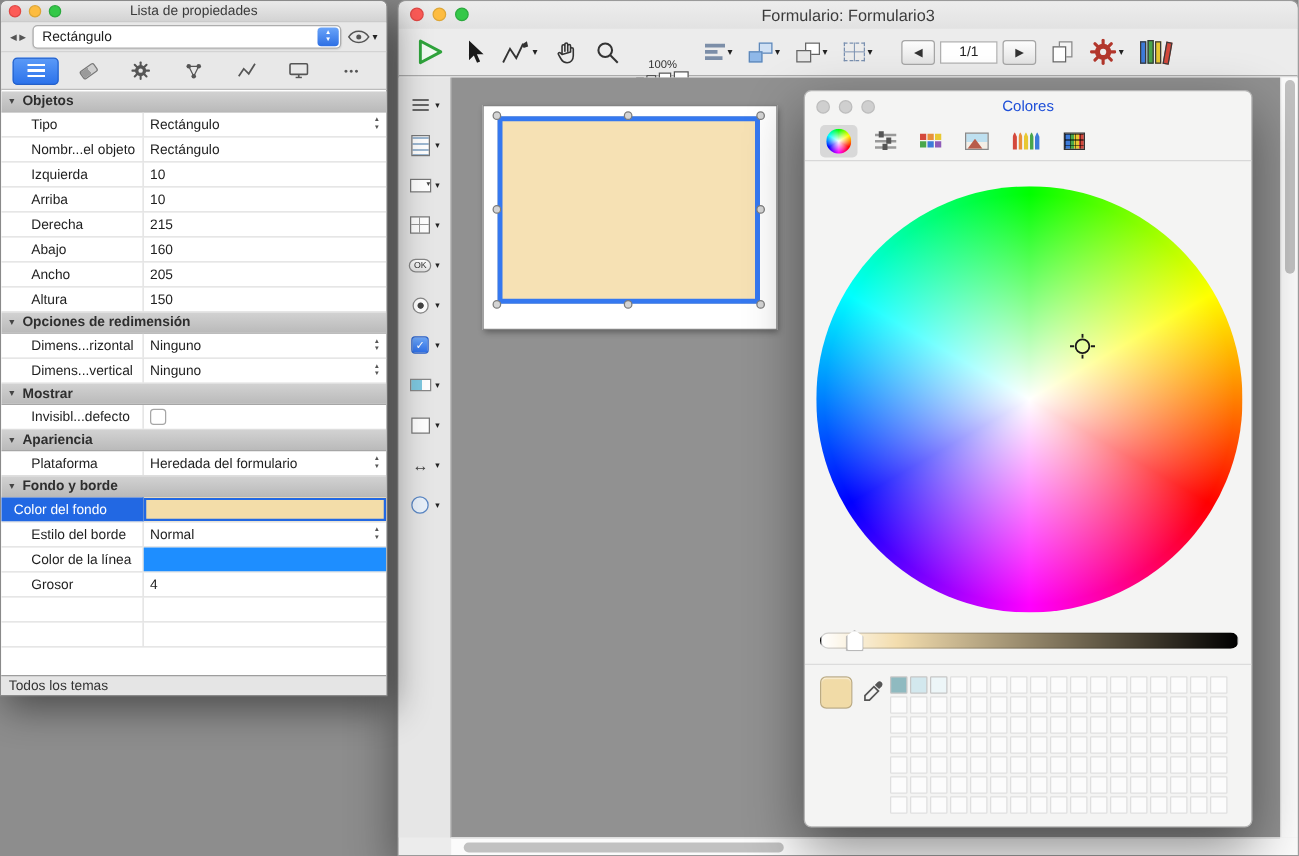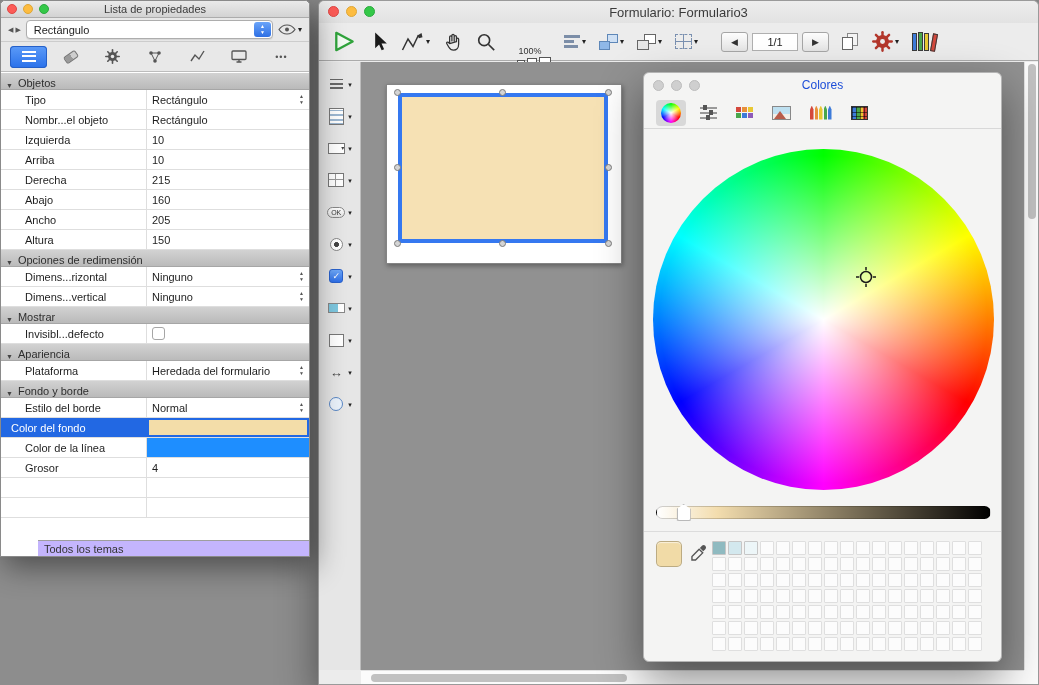--- a/index.html
+++ b/index.html
@@ -140,30 +140,30 @@
   .combo{flex:1;height:19px;background:#FFF;border:1px solid #ADADAD;border-radius:4px;display:flex;align-items:center;position:relative;padding-left:7px;box-shadow:0 1px 1px rgba(0,0,0,.08);}
   .combo-stepper{position:absolute;right:1px;top:1px;bottom:1px;width:17px;background:linear-gradient(#6AA4F9,#2D6FE4);border-radius:3px;display:flex;flex-direction:column;align-items:center;justify-content:center;gap:1px;color:#FFF;font-size:5px;line-height:1;}
   .eye-btn{display:flex;align-items:center;gap:2px;}
   .insp-tabs{height:30px;background:#E8E8E8;display:flex;align-items:center;justify-content:space-between;padding:0 9px;border-bottom:1px solid #BCBCBC;}
   .tab-btn{width:37px;height:22px;border-radius:4px;display:flex;align-items:center;justify-content:center;}
   .tab-btn.active{background:linear-gradient(#5C9BF8,#2A71EA);box-shadow:inset 0 0 0 1px #2560C8;}
   .glyph-list{display:block;width:14px;height:11px;background:repeating-linear-gradient(to bottom,#FFF 0 1.8px,rgba(255,255,255,0) 1.8px 4.4px);}
   .glyph-eraser{display:block;width:14px;height:8px;border:1px solid #777;border-radius:2px;transform:rotate(-35deg);background:linear-gradient(90deg,#9A9A9A 55%,#CECECE 55%);}
   .more{font-size:9px;color:#555;letter-spacing:1px;}
   .prop-table{position:absolute;top:72px;left:0;right:0;bottom:16px;background:#FFF;overflow:hidden;}
-  .prop-header{height:17px;background:linear-gradient(#D2D2D2,#BABABA);border-bottom:1px solid #A6A6A6;display:flex;align-items:flex-end;gap:5px;padding-left:5px;font-weight:normal;color:#2E2E2E;}
+  .prop-header{height:17px;background:linear-gradient(#D2D2D2,#BABABA);border-bottom:1px solid #A6A6A6;display:flex;align-items:center;gap:5px;padding-left:5px;font-weight:bold;color:#2E2E2E;}
   .prop-header .tri{font-size:7px;color:#444;}
   .prop-row{height:20px;display:flex;border-bottom:1px solid #DEDEDE;}
-  .prop-label{width:146px;padding-left:24px;display:flex;align-items:center;border-right:1px solid #DEDEDE;color:#1E1E1E;}
+  .prop-label{width:114px;padding-left:24px;display:flex;align-items:center;border-right:1px solid #DEDEDE;color:#1E1E1E;}
   .prop-value{flex:1;display:flex;align-items:center;padding-left:5px;position:relative;color:#1E1E1E;}
   .prop-row.selected .prop-label{background:var(--highlight);color:#FFF;border-right-color:var(--highlight);padding-left:10px;}
   .focus-swatch{box-shadow:inset 0 0 0 2px var(--highlight);}
   .stepper{position:absolute;right:5px;top:4px;display:flex;flex-direction:column;gap:1px;font-size:5px;line-height:1;color:#555;}
   .checkbox{width:13px;height:13px;border:1px solid #A6A6A6;border-radius:3px;background:#FFF;}
-  .insp-footer{position:absolute;left:0;right:0;bottom:0;height:16px;border-top:1px solid #9E9E9E;background:#c4b5fd;display:flex;align-items:center;padding-left:6px;color:#333;border-radius:0;margin-left:37px;}
+  .insp-footer{position:absolute;left:0;right:0;bottom:0;height:16px;border-top:1px solid #9E9E9E;background:#e5e5e5;display:flex;align-items:center;padding-left:6px;color:#333;border-radius:0;}
 </style>
 </head>
 <body>
 
 <div class="stage">
 
   <section class="main-window">
     <header class="mw-titlebar">
       <div class="traffic">
         <span class="light red"></span>
@@ -714,34 +714,34 @@
             <div class="stepper">
               <span>▲</span>
               <span>▼</span>
             </div>
           </div>
         </div>
         <div class="prop-header">
           <span class="tri">▼</span>
           <span>Fondo y borde</span>
         </div>
+        <div class="prop-row selected">
+          <div class="prop-label">Color del fondo</div>
+          <div class="prop-value focus-swatch" style="background: rgb(243, 221, 169);"></div>
+        </div>
         <div class="prop-row">
           <div class="prop-label">Estilo del borde</div>
           <div class="prop-value">
             <span>Normal</span>
             <div class="stepper">
               <span>▲</span>
               <span>▼</span>
             </div>
           </div>
         </div>
-        <div class="prop-row selected">
-          <div class="prop-label">Color del fondo</div>
-          <div class="prop-value focus-swatch" style="background: rgb(243, 221, 169);"></div>
-        </div>
         <div class="prop-row">
           <div class="prop-label">Color de la línea</div>
           <div class="prop-value" style="background: rgb(30, 142, 255);"></div>
         </div>
         <div class="prop-row">
           <div class="prop-label">Grosor</div>
           <div class="prop-value">
             <span>4</span>
           </div>
         </div>

